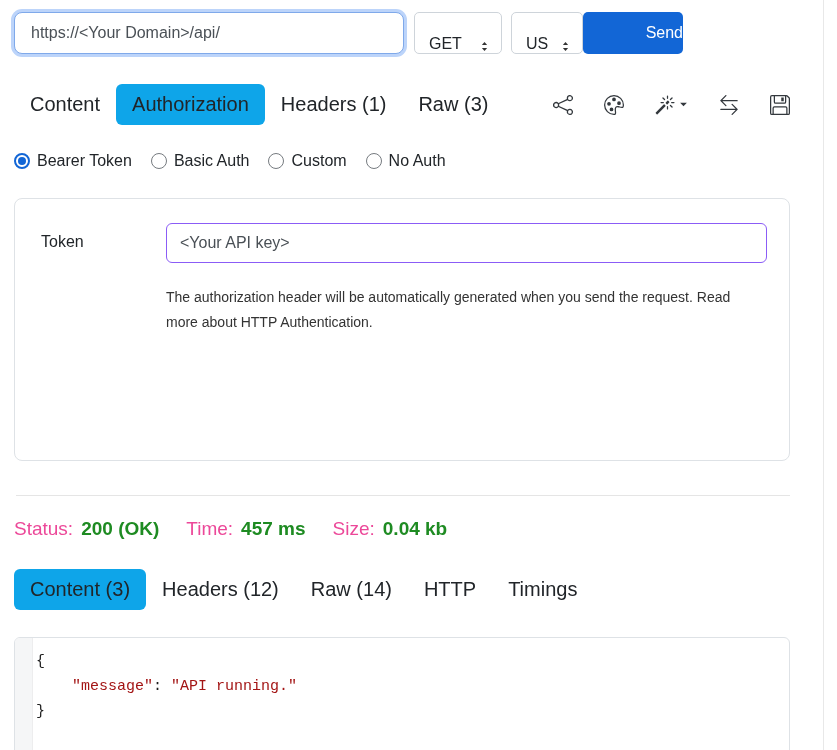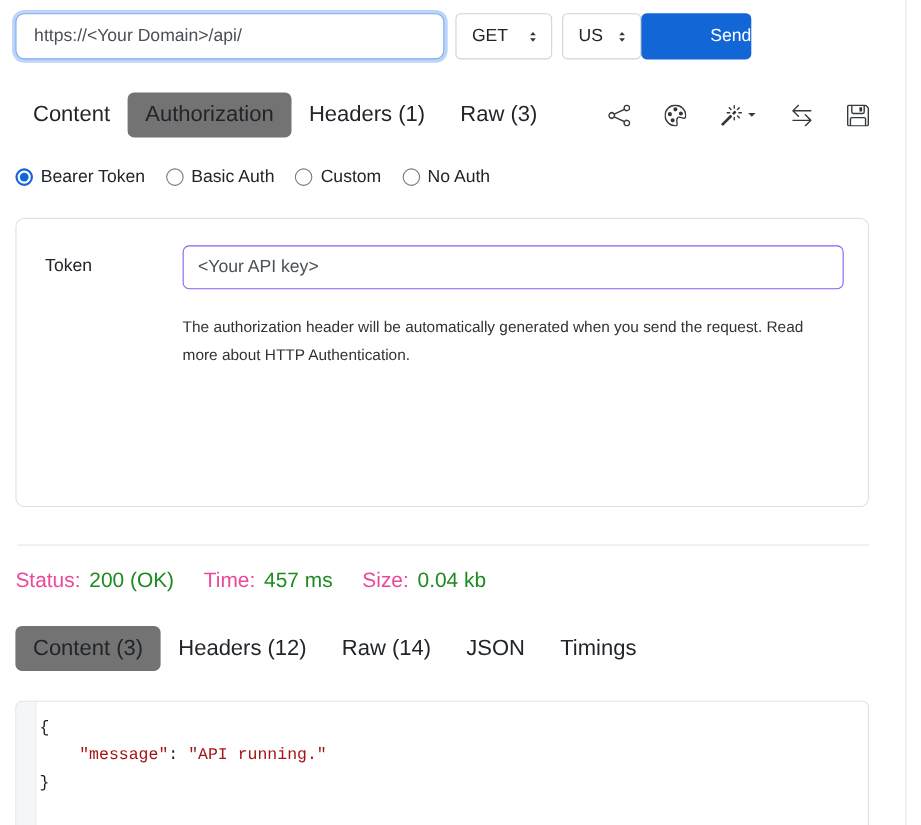--- a/index.html
+++ b/index.html
@@ -18,39 +18,39 @@
   
   .request-bar { display: flex; align-items: center; margin-top: 11px; height: 44px; }
   .url-input {
     width: 390px; height: 42px; border: 1px solid #7fa9ea; border-radius: 8px;
     box-shadow: 0 0 0 3px #bcd4fa; outline: none;
     font-family: "Liberation Sans", sans-serif; font-size: 16px; color: #4a5056;
     padding: 0 16px; background: #fff;
   }
   .select-box {
     height: 42px; border: 1px solid #ced4da; border-radius: 5px; background: #fff;
-    display: flex; align-items: center; justify-content: space-between;
+    display: flex; align-items: flex-end; justify-content: space-between;
     padding: 0 10px 0 14px; font-size: 16px; color: #212529; cursor: default;
   }
   .select-method { width: 88px; margin-left: 10px; }
   .select-region { width: 72px; margin-left: 9px; }
   .select-box svg { flex: none; color: #333; }
   .send-btn {
     width: 100px; height: 42px; border: none; border-radius: 5px;
     background: var(--accent-blue); color: #fff; font-size: 16px;
     font-family: "Liberation Sans", sans-serif; cursor: pointer; text-align: right;
   }
 
   
   .tabs { display: flex; align-items: center; margin-top: 29px; }
   .tab {
     padding: 9px 16px; font-size: 20px; color: #212529; border-radius: 6px;
     cursor: pointer; white-space: nowrap;
   }
-  .tab.active { background: #737373; }
+  .tab.active { background: #0ea5e9; }
   .toolbar { margin-left: auto; display: flex; align-items: center; gap: 31px; }
   .tool-icon { display: flex; align-items: center; color: #33383d; cursor: pointer; }
   .tool-icon .caret { margin-left: 4px; display: flex; color: #33383d; }
 
   
   .auth-options { display: flex; align-items: center; margin-top: 27px; gap: 19px; }
   .auth-option { display: flex; align-items: center; gap: 7px; cursor: pointer; }
   .radio {
     width: 16px; height: 16px; border-radius: 50%;
     border: 1px solid #767b80; background: #fff; position: relative; flex: none;
@@ -77,21 +77,21 @@
   .helper {
     margin-top: 22px; max-width: 600px; font-size: 14px; line-height: 25px; color: #333;
   }
 
   
   .hr { margin: 34px 0 0 2px; width: 774px; border-top: 1px solid #e5e5e5; }
 
   
   .status-row { display: flex; align-items: baseline; margin-top: 22px; font-size: 19px; }
   .status-row .lab { color: #ec4899; margin-right: 8px; }
-  .status-row .val { color: var(--success-green); font-weight: 400; margin-right: 27px; }
+  .status-row .val { color: var(--success-green); font-weight: 700; margin-right: 27px; }
 
   
   .code-block {
     margin-top: 27px; height: 120px; border: 1px solid #dee2e6; border-radius: 6px;
     position: relative; background: #fff; overflow: hidden;
   }
   .gutter { position: absolute; left: 0; top: 0; bottom: 0; width: 18px;
     background: #f5f6f7; border-right: 1px solid #ededee; }
   .code-block pre {
     margin: 0; padding: 11px 0 0 21px; font-family: "Liberation Mono", monospace;
@@ -202,21 +202,21 @@
     <span class="lab">Time:</span>
     <span class="val">457 ms</span>
     <span class="lab">Size:</span>
     <span class="val">0.04 kb</span>
   </div>
 
   <div class="tabs">
     <div class="tab active">Content (3)</div>
     <div class="tab">Headers (12)</div>
     <div class="tab">Raw (14)</div>
-    <div class="tab">JSON</div>
+    <div class="tab">HTTP</div>
     <div class="tab">Timings</div>
   </div>
 
   <div class="code-block">
     <div class="gutter"></div>
     <pre><div class="code-line"><span>{</span></div><div class="code-line"><span class="code-string">    "message"</span><span>: </span><span class="code-string">"API running."</span></div><div class="code-line"><span>}</span></div></pre>
   </div>
 
 </div>
 

